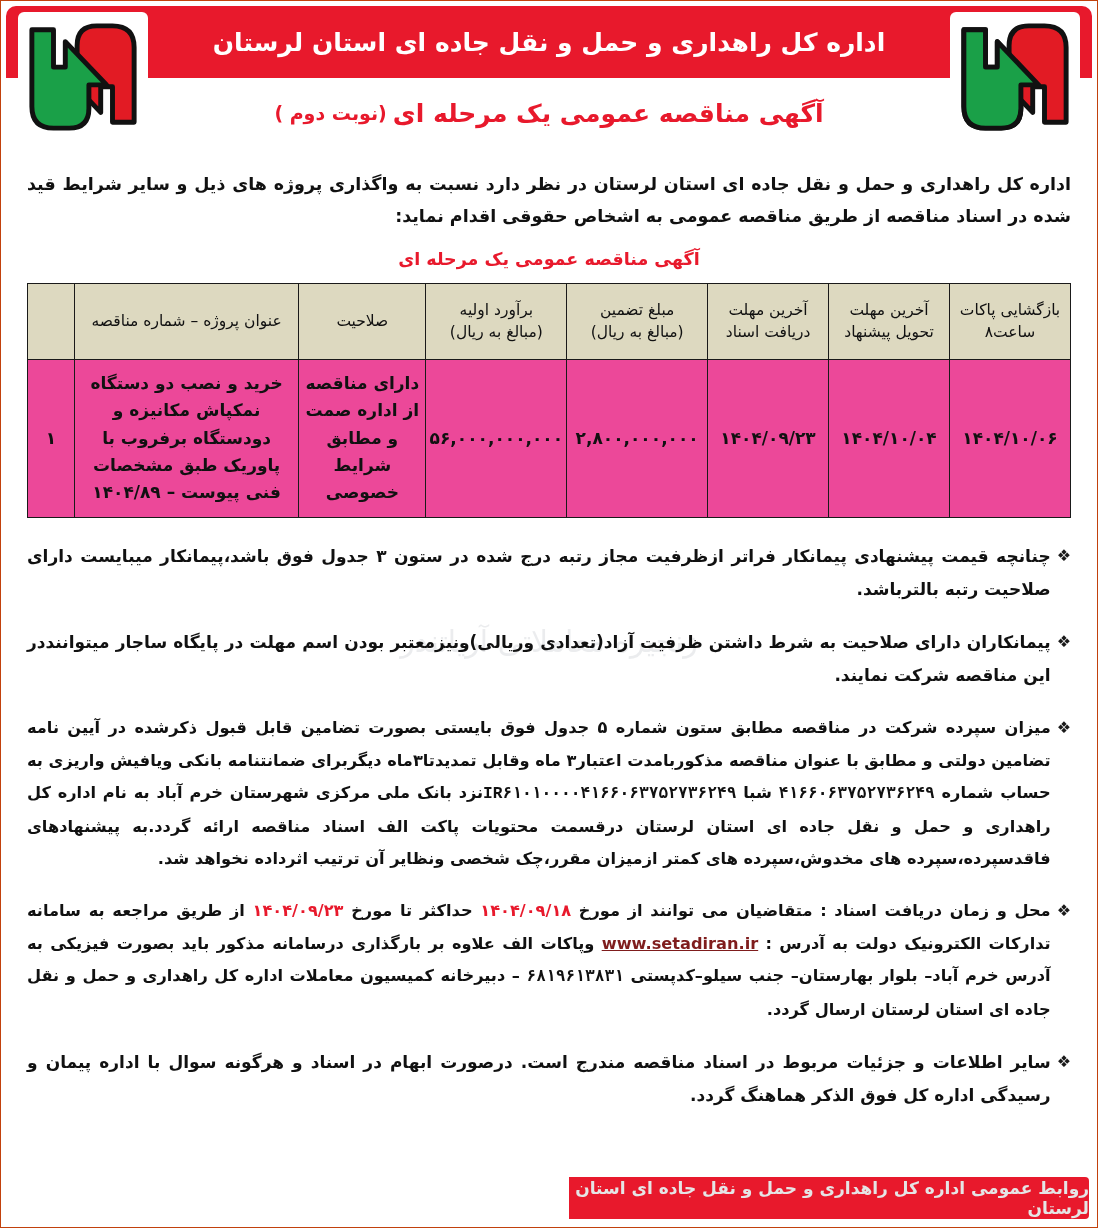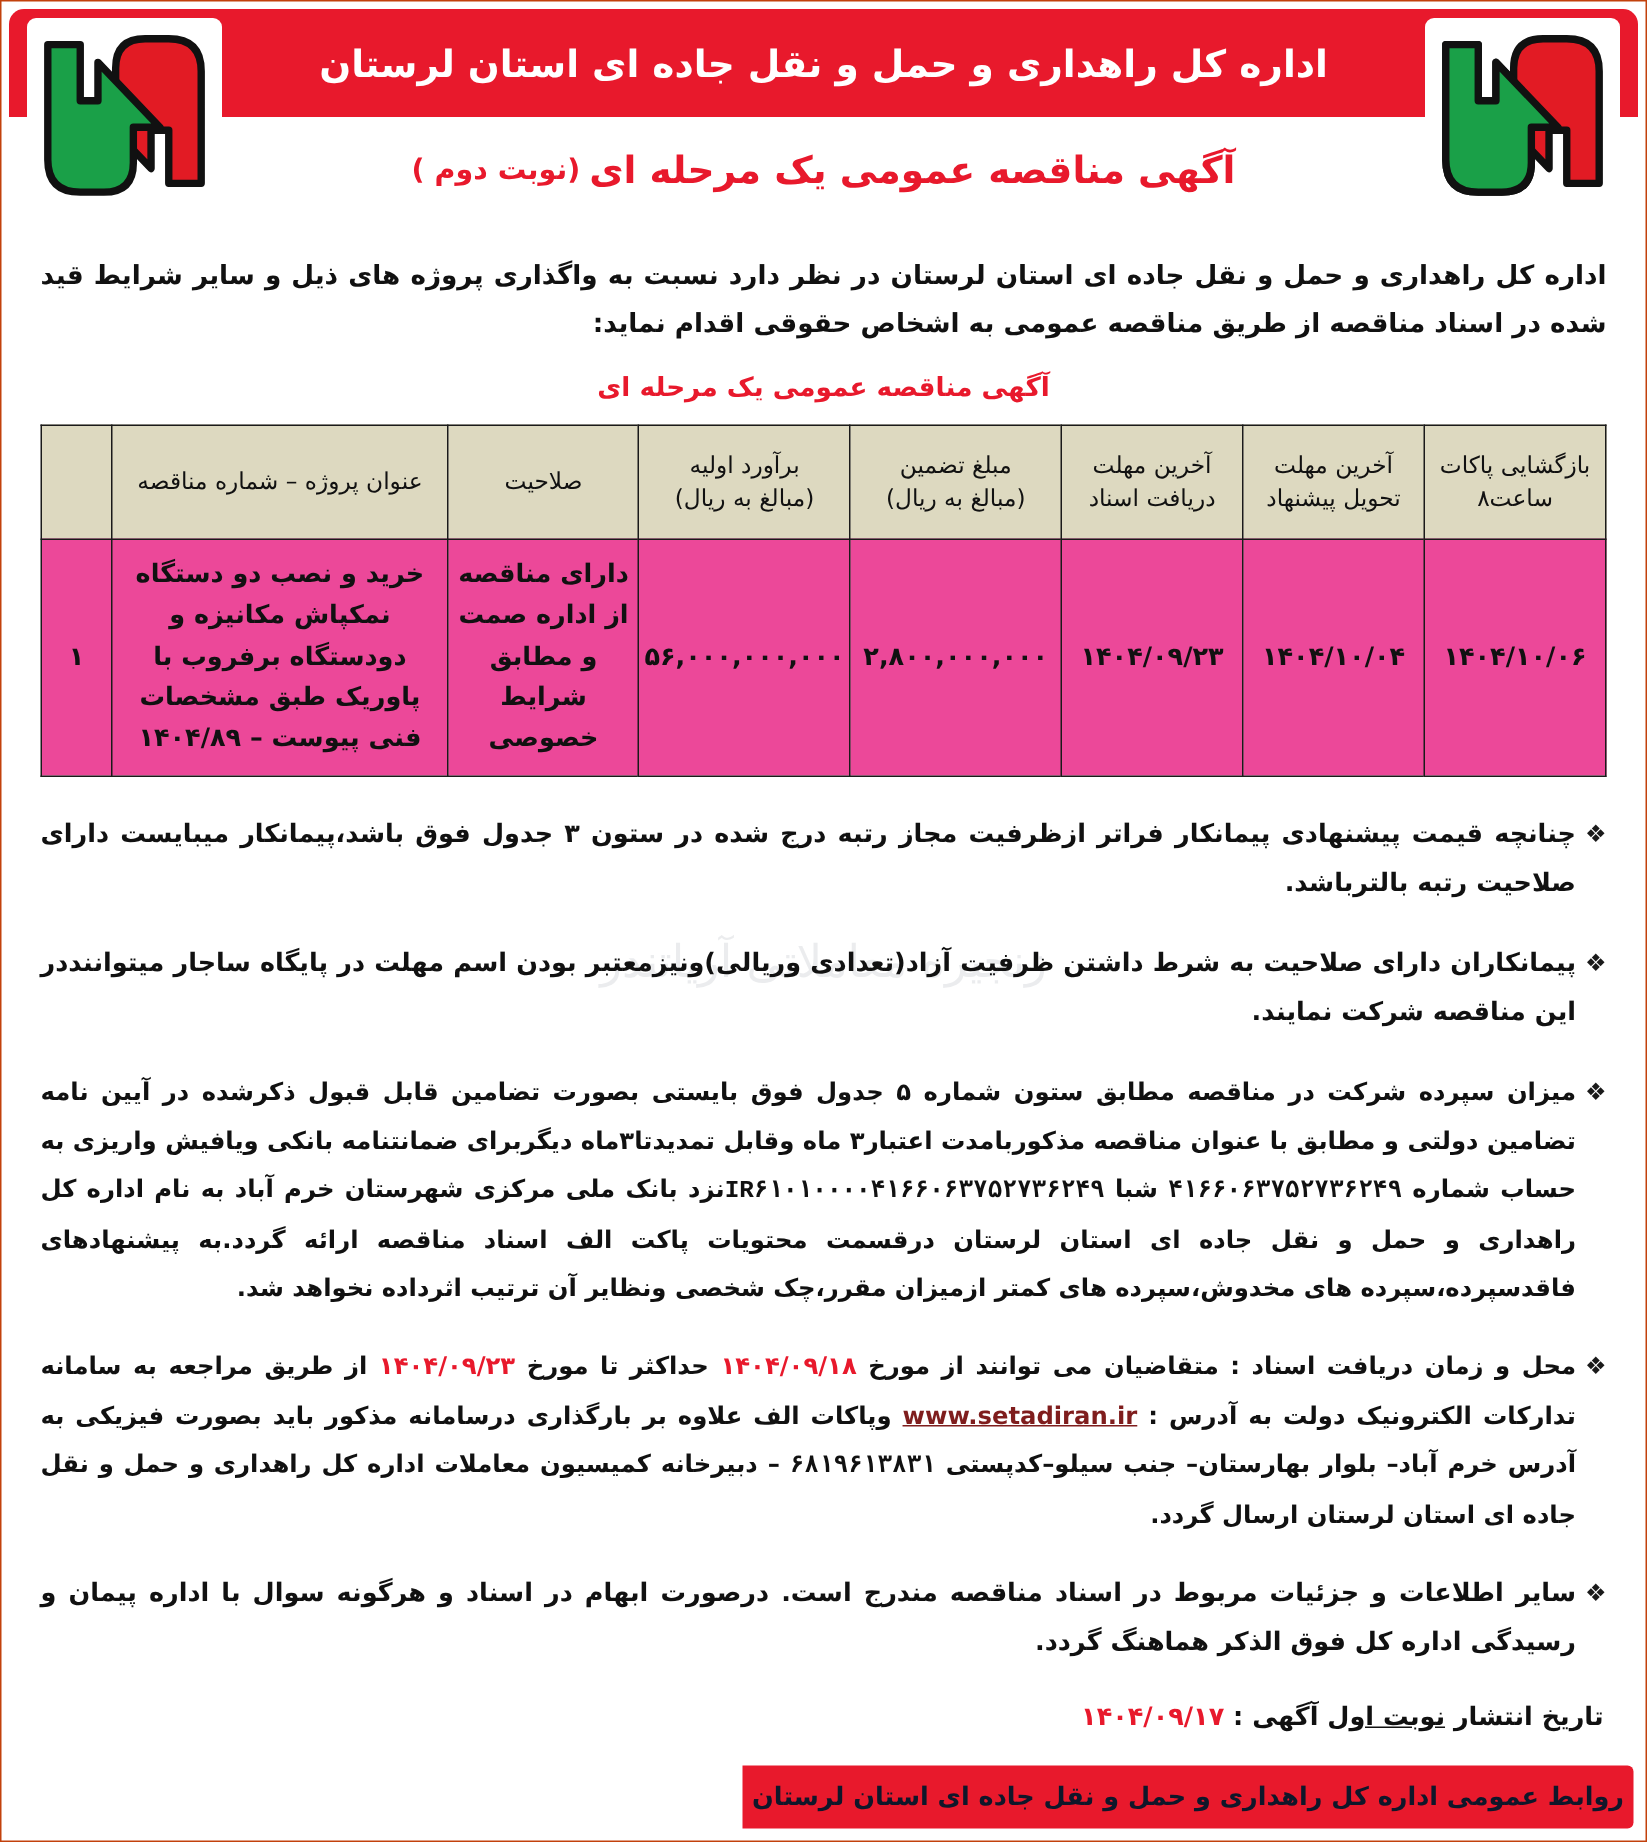--- a/index.html
+++ b/index.html
@@ -185,31 +185,30 @@
     color: #111;
     position: absolute;
     bottom: 72px;
     right: 0; left: 0;
   }
   .footer-dates .u { text-decoration: underline; }
   .footer-bar {
     position: absolute;
     bottom: 8px;
     right: 8px;
-    width: 594px;
+    width: 520px;
     height: 42px;
     background: #e8192c;
     border-radius: 0 4px 4px 0;
     display: flex;
     align-items: center;
     justify-content: center;
-    color: #0f172a;
+    color: #e5e5e5;
     font-size: 17px;
     font-weight: bold;
-    text-align: center;
   }
 
   
   .watermark {
     position: absolute;
     top: 520px;
     right: 0; left: 0;
     height: 230px;
     z-index: 1;
     pointer-events: none;
@@ -354,20 +353,19 @@
       <div class="note">
         <span class="note-marker">❖</span>
         <span class="note-body">سایر اطلاعات و جزئیات مربوط در اسناد مناقصه مندرج است. درصورت ابهام در اسناد و هرگونه سوال با اداره پیمان و رسیدگی اداره کل فوق الذکر هماهنگ گردد.</span>
       </div>
 
     </div>
   </div>
 
   <div class="footer-dates">
 
-    <div><span>تاریخ انتشار </span><span class="u">نوبت اول</span><span> آگهی : </span><span class="red">۱۴۰۴/۰۹/۱۷</span></div>
   </div>
 
   <div class="footer-bar">
     <span>روابط عمومی اداره کل راهداری و حمل و نقل جاده ای استان لرستان</span>
   </div>
 
 </div>
 
 </body></html>

